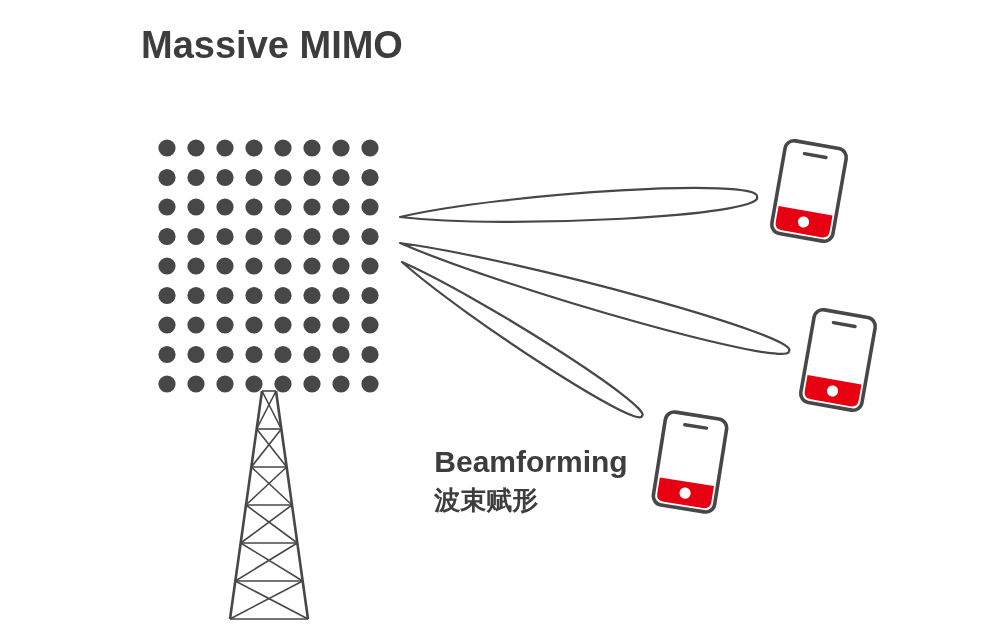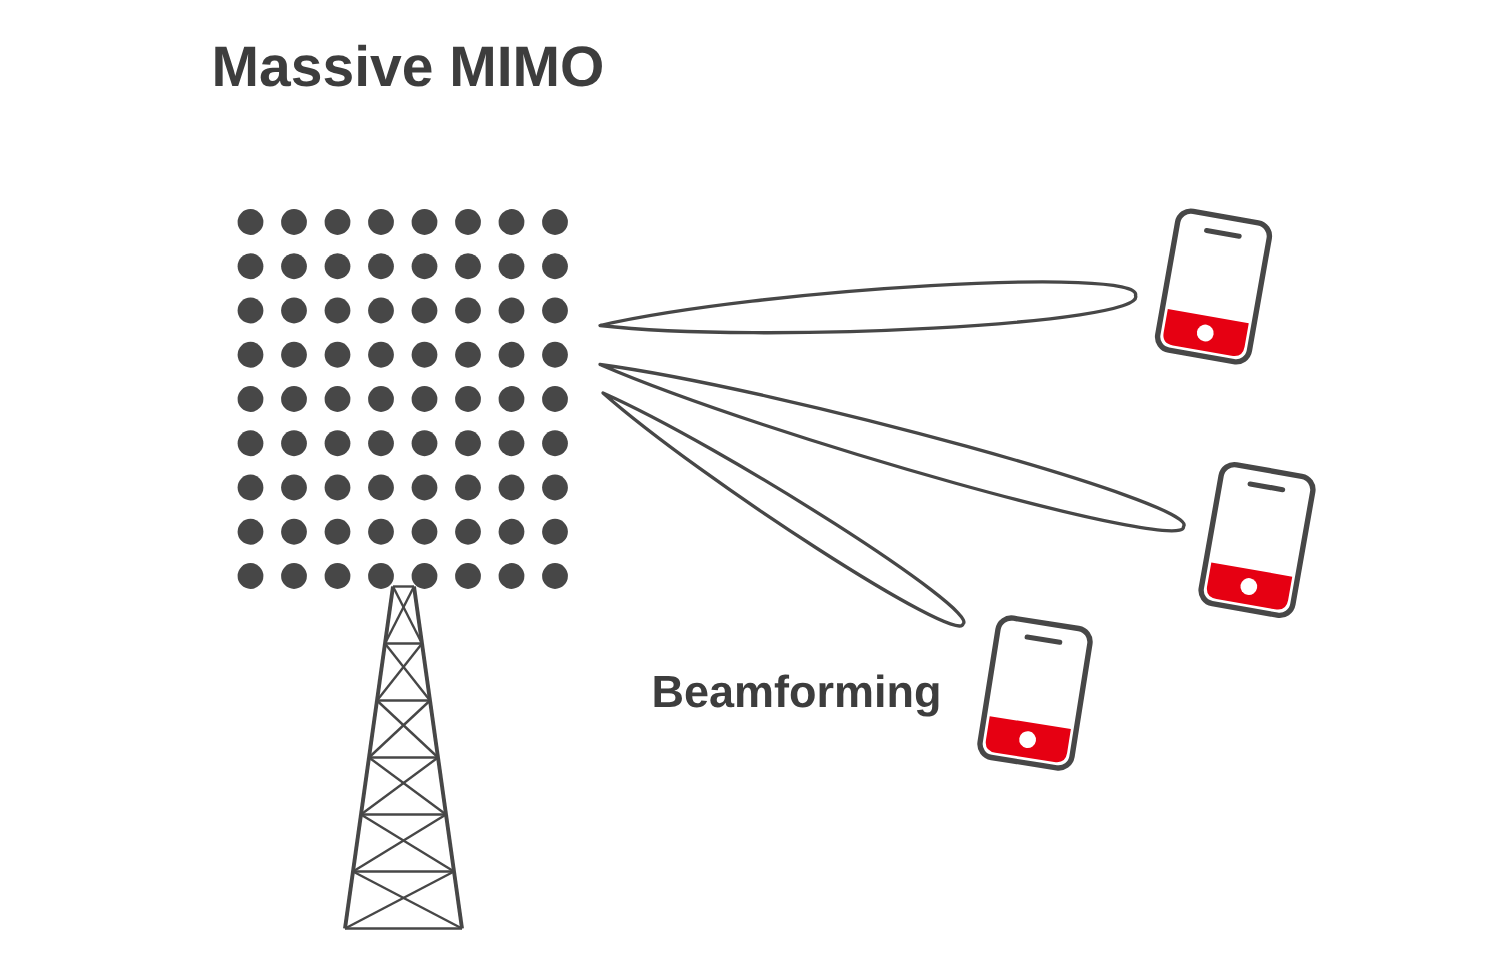--- a/index.html
+++ b/index.html
@@ -163,15 +163,16 @@
         </g>
       </g>
   </svg>
 
   <div class="title">
     <div class="en">Massive MIMO</div>
   </div>
 
   <div class="beamlabel">
     <div class="en">Beamforming</div>
+    <div class="zh">波束赋形</div>
   </div>
 
 </div>
 
 </body></html>

